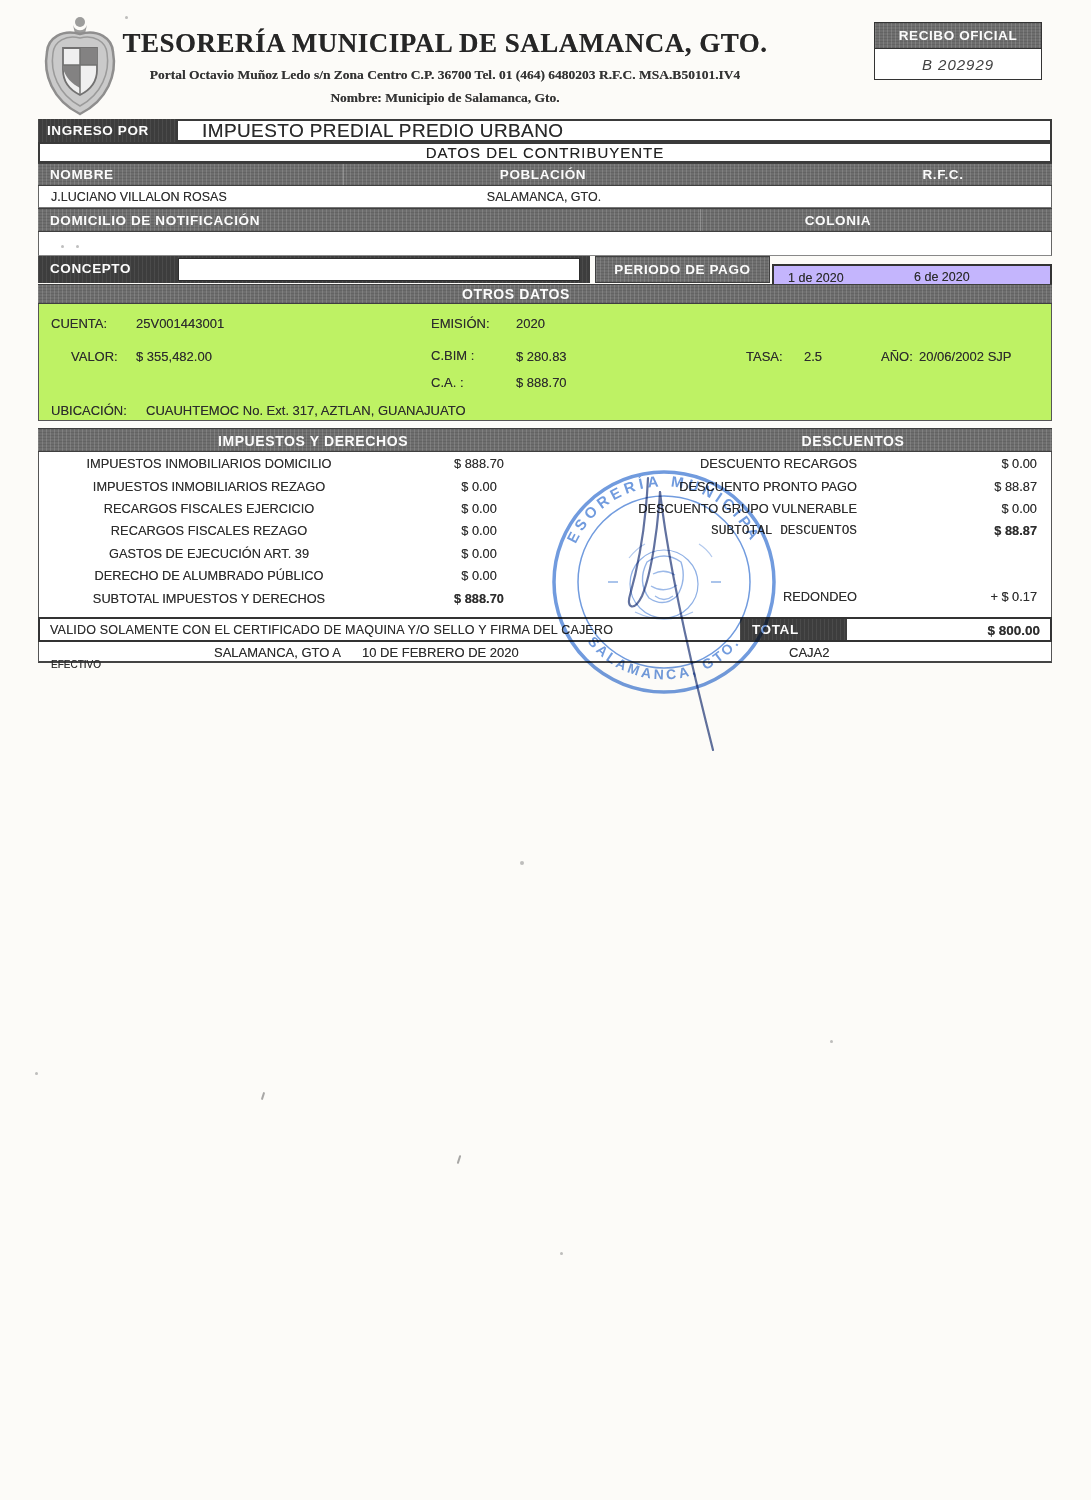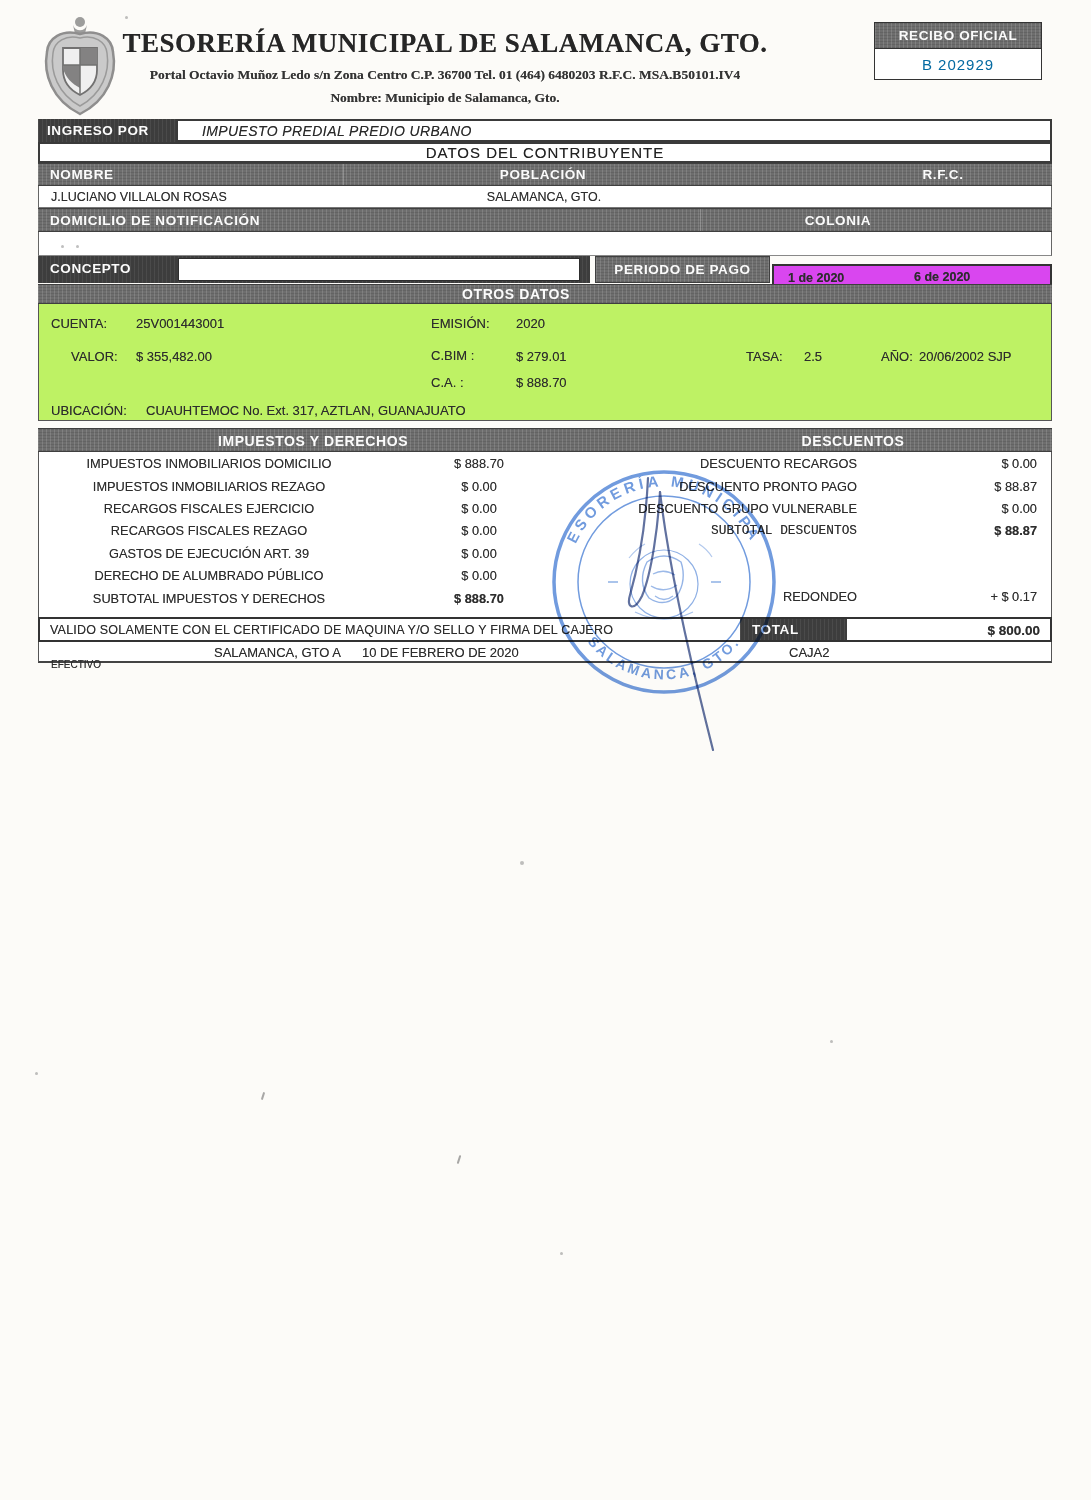--- a/index.html
+++ b/index.html
@@ -52,30 +52,30 @@
 
   <div class="abs serif scantext" style="left:100px; top:28px; width:690px; text-align:center; font-size:27px; font-weight:bold; letter-spacing:.5px; color:#262626;">TESORERÍA MUNICIPAL DE SALAMANCA, GTO.</div>
   <div class="abs serif scantext" style="left:100px; top:67px; width:690px; text-align:center; font-size:13.5px; font-weight:bold; color:#333;">Portal Octavio Muñoz Ledo s/n Zona Centro C.P. 36700 Tel. 01 (464) 6480203 R.F.C. MSA.B50101.IV4</div>
   <div class="abs serif scantext" style="left:100px; top:90px; width:690px; text-align:center; font-size:13.5px; font-weight:bold; color:#333;">Nombre: Municipio de Salamanca, Gto.</div>
 
   <div class="abs" style="left:874px; top:22px; width:168px;">
     <div class="bar" style="height:27px; border:1.5px solid #333; display:flex; align-items:center; justify-content:center;">
       <span>RECIBO OFICIAL</span>
     </div>
     <div style="height:31px; background:#fff; border:1.5px solid #333; border-top:none; display:flex; align-items:center; justify-content:center;">
-      <span style="font-size:15px; color:#0369a1; letter-spacing:1px;">B 202929</span>
+      <span style="font-size:15px; color:#404040; letter-spacing:1px;font-style:italic;">B 202929</span>
     </div>
   </div>
 
   <div class="abs" style="left:38px; top:119px; width:1014px; height:23px;">
     <div class="darkbox abs" style="left:0; top:0; width:138px; height:100%; display:flex; align-items:center; padding-left:9px;">
       <span>INGRESO POR</span>
     </div>
     <div class="abs" style="left:138px; right:0; top:0; height:100%; background:#fff; border:2px solid #3a3a3a; display:flex; align-items:center; padding-left:24px;">
-      <span class="scantext" style="font-size:14px; letter-spacing:.4px; color:#2a2a2a;font-style:italic;">IMPUESTO PREDIAL PREDIO URBANO</span>
+      <span class="scantext" style="font-size:19px; letter-spacing:.4px; color:#2a2a2a;">IMPUESTO PREDIAL PREDIO URBANO</span>
     </div>
   </div>
 
   <div class="abs" style="left:38px; top:142px; width:1014px; height:21px; background:#fff; border:2px solid #3a3a3a; display:flex; align-items:center; justify-content:center;">
     <span class="scantext" style="font-size:15px; letter-spacing:1px; color:#222;">DATOS DEL CONTRIBUYENTE</span>
   </div>
 
   <div class="bar abs" style="left:38px; top:163px; width:1014px; height:23px;">
     <span class="abs" style="left:12px; top:3px;">NOMBRE</span>
     <span class="abs" style="left:380px; top:3px; width:250px; text-align:center;">POBLACIÓN</span>
@@ -105,40 +105,40 @@
   <div class="abs" style="left:38px; top:256px; width:1014px; height:27px;">
     <div class="darkbox abs" style="left:0; top:0; width:552px; height:100%;">
       <span class="abs" style="left:12px; top:5px;">CONCEPTO</span>
       <div class="abs" style="left:140px; top:2px; width:402px; height:23px; background:#fff; border:1px solid #2e2e2e;">
         <span style="font-size:12.5px;"></span>
       </div>
     </div>
     <div class="bar abs" style="left:557px; top:0; width:175px; height:100%; display:flex; align-items:center; justify-content:center; border:1px solid #3f3f3f;">
       <span>PERIODO DE PAGO</span>
     </div>
-    <div class="abs" style="left:734px; right:0; top:8px; height:100%; background:#d946ef; border:2px solid #333;font-weight:bold;">
+    <div class="abs" style="left:734px; right:0; top:8px; height:100%; background:#c4b5fd; border:2px solid #333;">
       <span class="abs scantext" style="left:14px; top:5px; font-size:12.5px;">1 de 2020</span>
       <span class="abs scantext" style="left:140px; top:4px; font-size:12.5px;">6 de 2020</span>
     </div>
   </div>
 
   <div class="bar abs" style="left:38px; top:284px; width:1014px; height:20px; display:flex; align-items:center; justify-content:center; padding-right:58px;">
     <span style="font-size:14px;">OTROS DATOS</span>
   </div>
 
   <div class="abs" style="left:38px; top:304px; width:1014px; height:117px; background:#bef264; border-left:1.5px solid #555; border-right:1.5px solid #555; border-bottom:1.5px solid #555; font-size:13px;">
     <span class="abs scantext" style="left:12px; top:12px;">CUENTA:</span>
     <span class="abs scantext" style="left:97px; top:12px;">25V001443001</span>
     <span class="abs scantext" style="left:392px; top:12px;">EMISIÓN:</span>
     <span class="abs scantext" style="left:477px; top:12px;">2020</span>
 
     <span class="abs scantext" style="left:12px; top:45px;margin-left:20px;">VALOR:</span>
     <span class="abs scantext" style="left:97px; top:45px;">$ 355,482.00</span>
     <span class="abs scantext" style="left:392px; top:44px;">C.BIM :</span>
-    <span class="abs scantext" style="left:477px; top:45px;">$ 279.01</span>
+    <span class="abs scantext" style="left:477px; top:45px;">$ 280.83</span>
     <span class="abs scantext" style="left:707px; top:45px;">TASA:</span>
     <span class="abs scantext" style="left:765px; top:45px;">2.5</span>
     <span class="abs scantext" style="left:842px; top:45px;">AÑO:</span>
     <span class="abs scantext" style="left:880px; top:45px;">20/06/2002 SJP</span>
 
     <span class="abs scantext" style="left:392px; top:71px;">C.A. :</span>
     <span class="abs scantext" style="left:477px; top:71px;">$ 888.70</span>
 
     <span class="abs scantext" style="left:12px; top:99px;">UBICACIÓN:</span>
     <span class="abs scantext" style="left:107px; top:99px;">CUAUHTEMOC No. Ext. 317, AZTLAN, GUANAJUATO</span>

